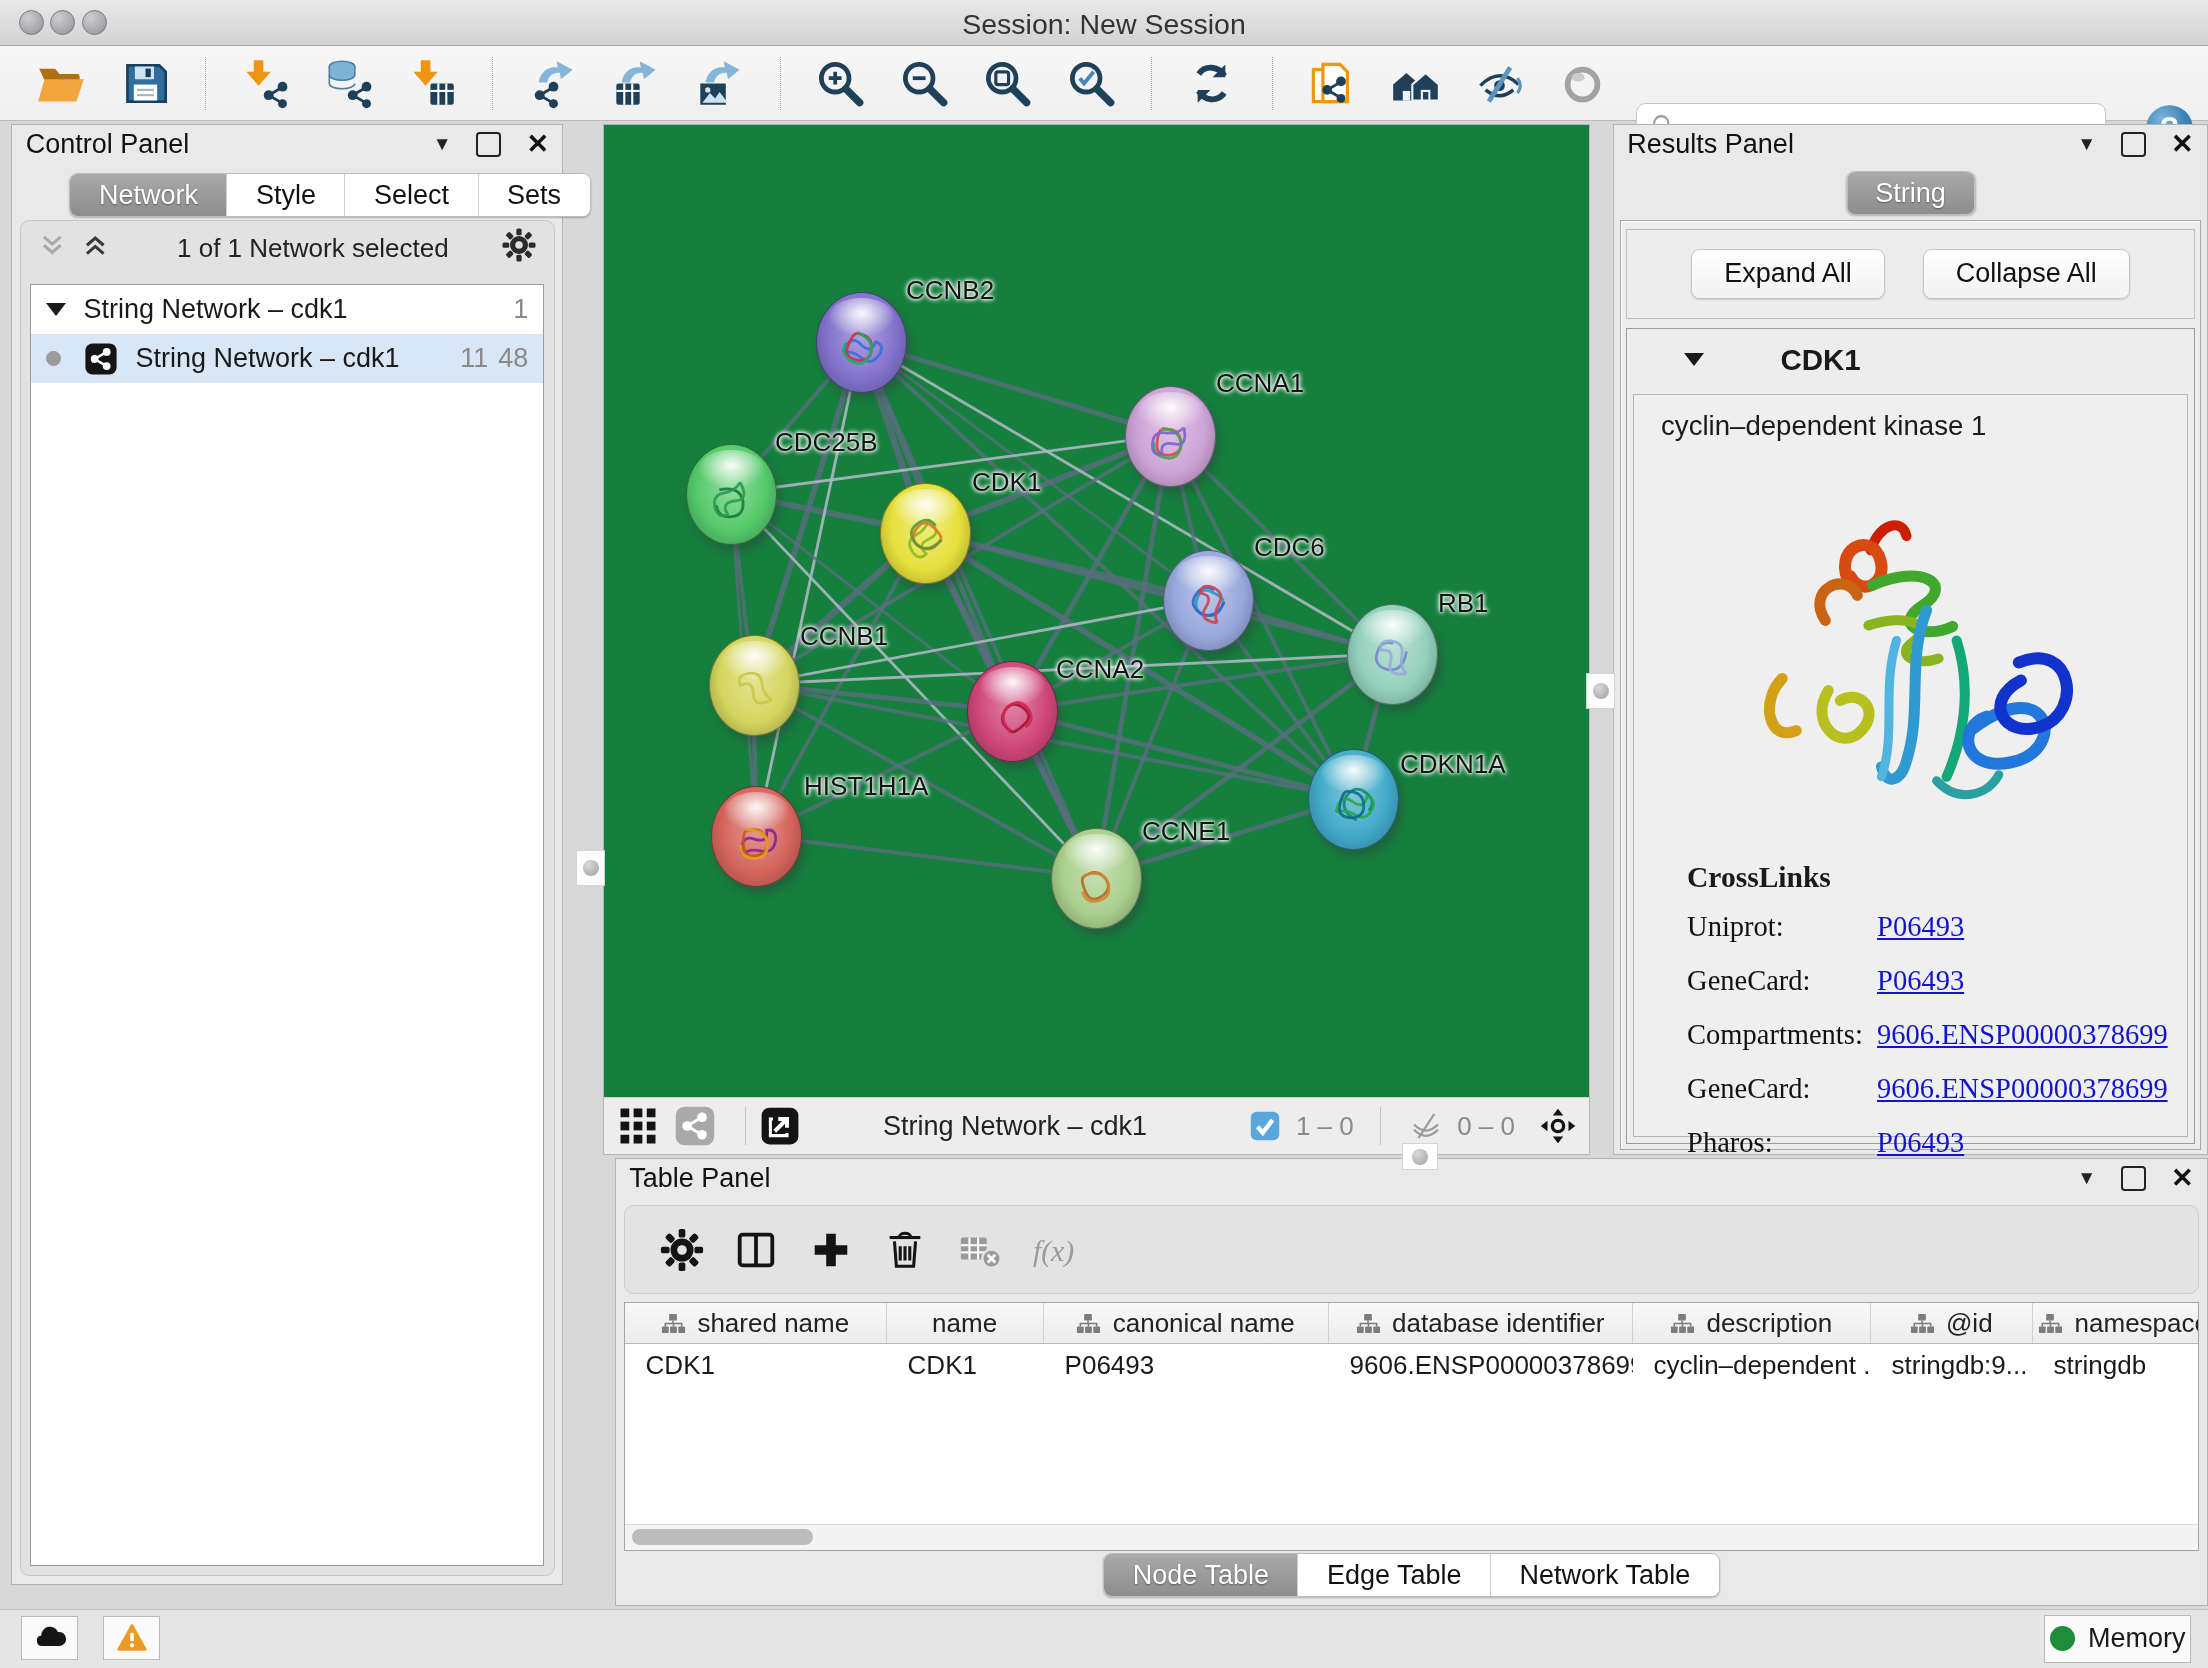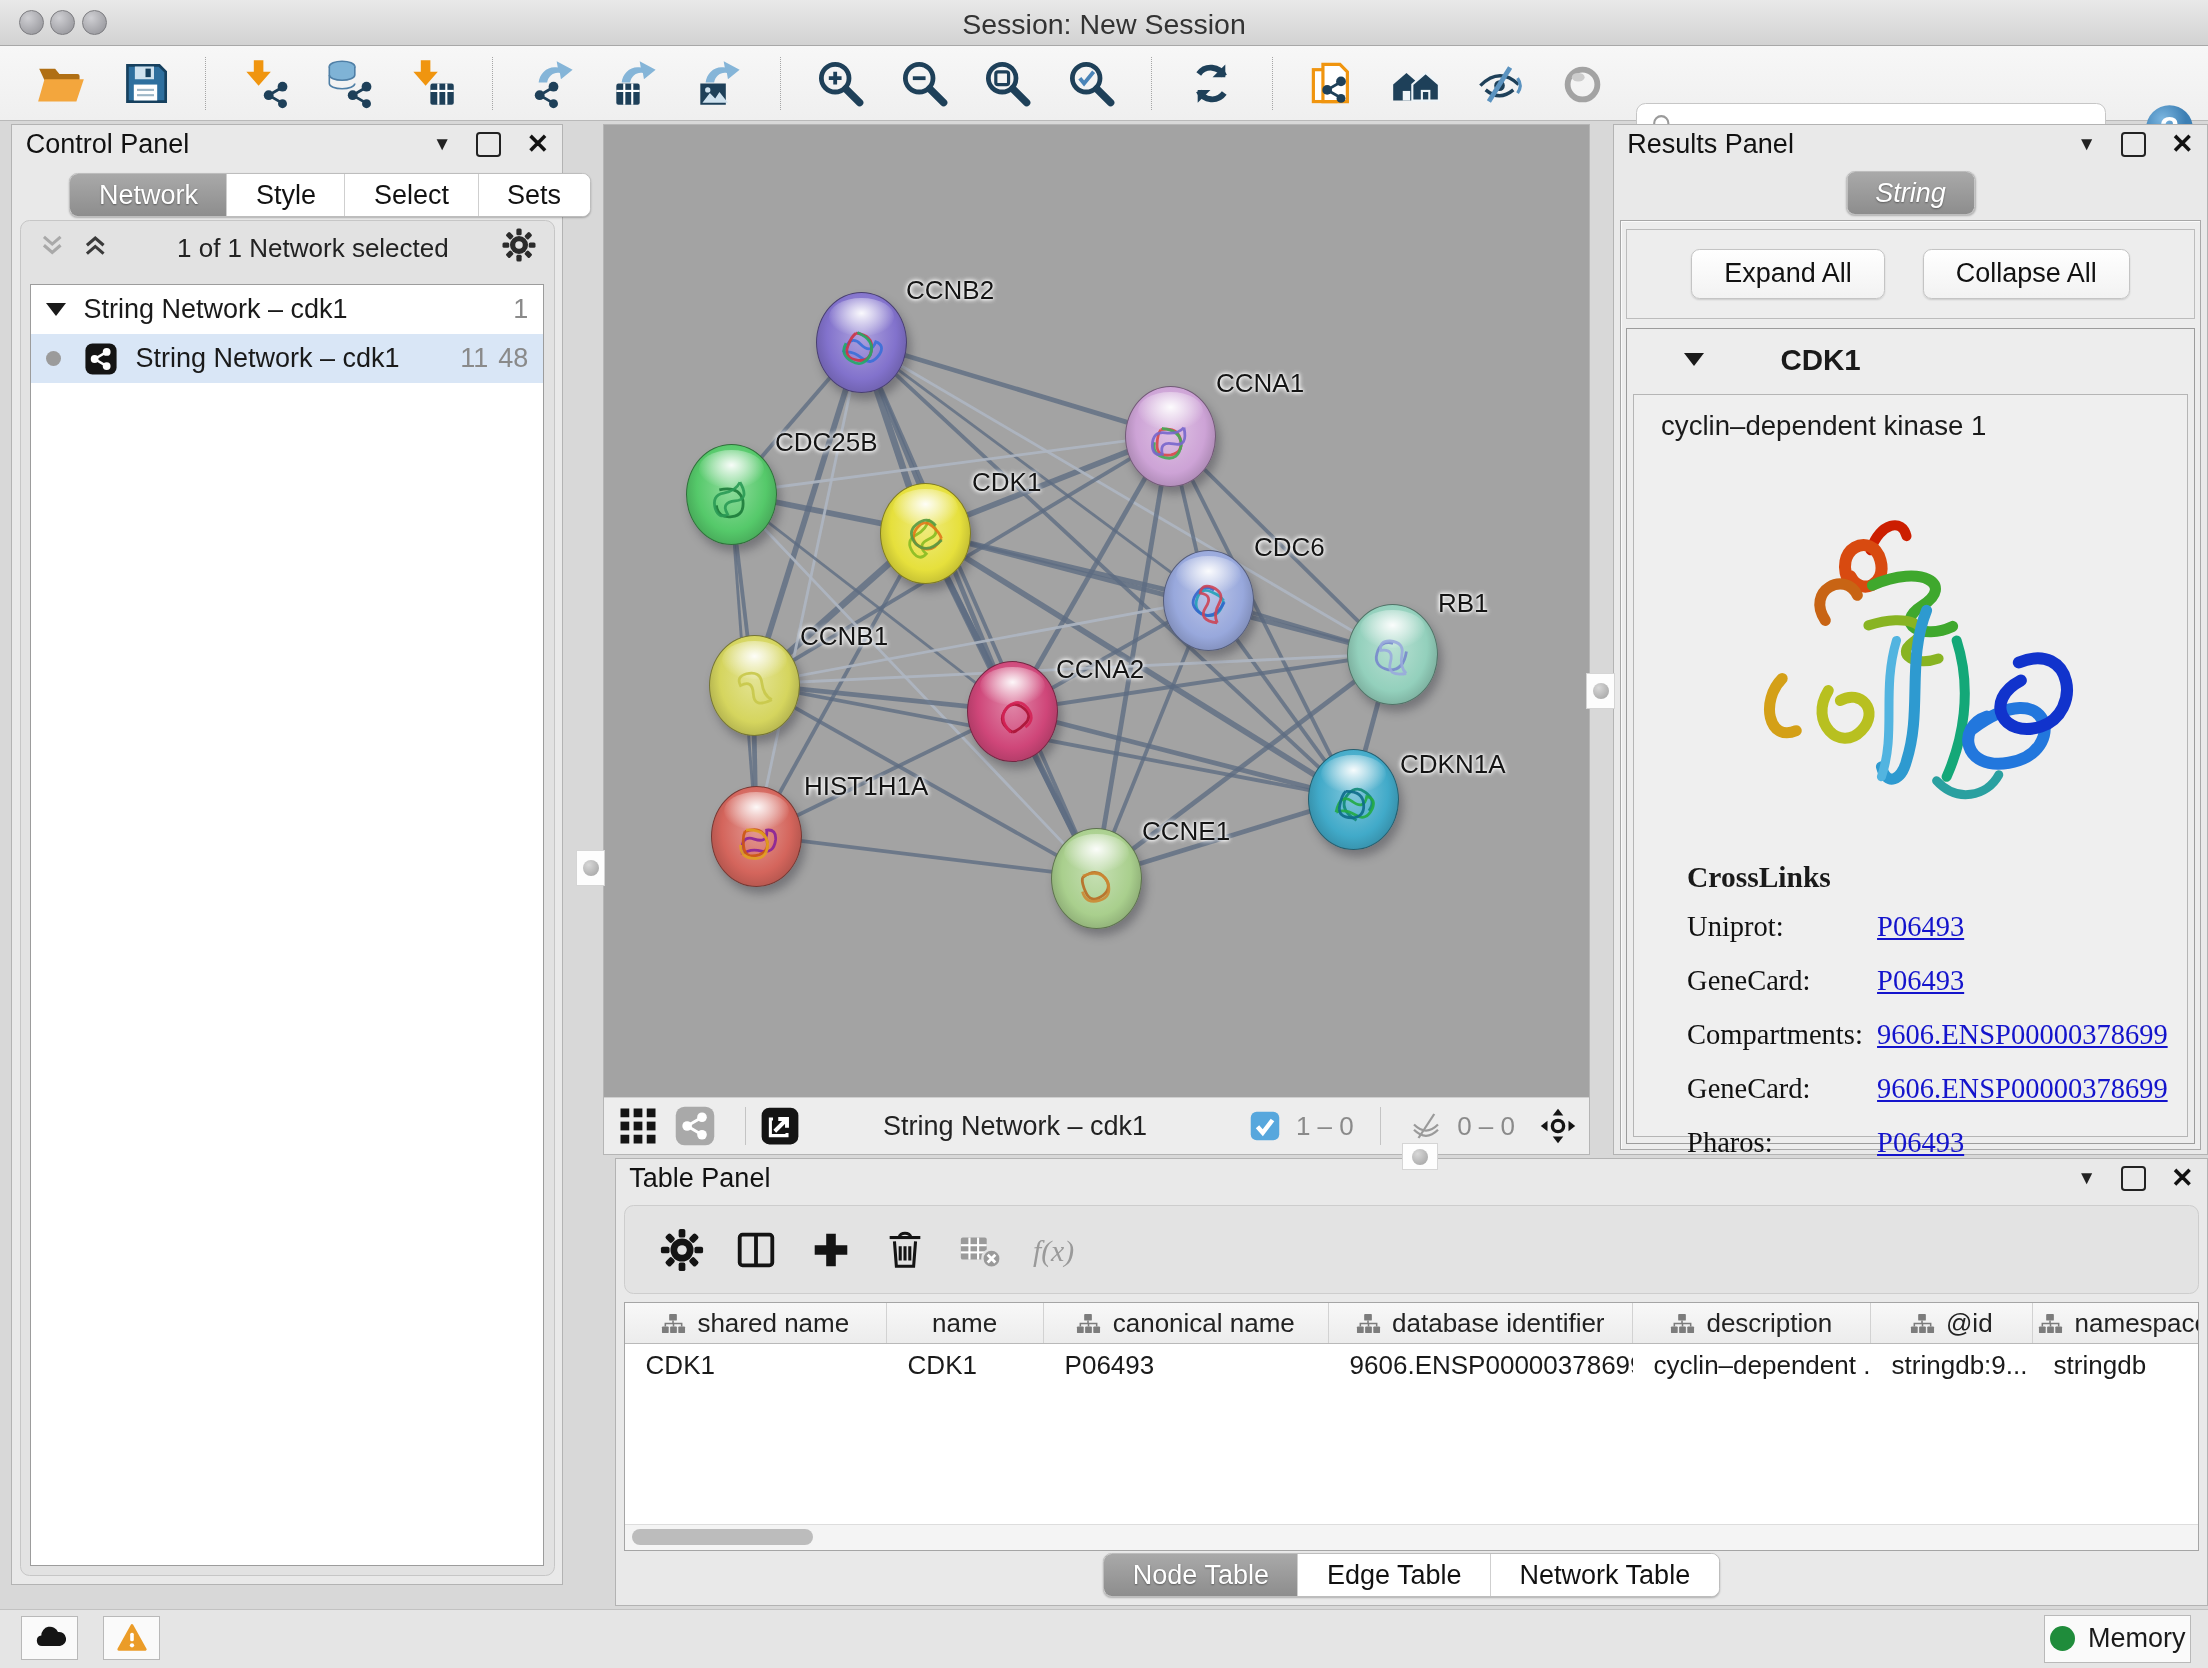--- a/index.html
+++ b/index.html
@@ -50,40 +50,40 @@
   #cp-list{position:absolute;left:9.5px;right:9.5px;top:63px;bottom:9.5px;background:#fff;border:1px solid #9c9c9c;}
   .tree-row{height:49px;display:flex;align-items:center;font-size:27px;padding:0 15px;}
   .tree-row .num{color:#8a8a8a;margin-left:10px;}
   .tree-row.sel{background:#d9e6f6;}
   .tri{width:0;height:0;border-left:10.5px solid transparent;border-right:10.5px solid transparent;
     border-top:13.3px solid #1a1a1a;margin-right:17px;}
   .gray-dot{width:15px;height:15px;border-radius:50%;background:#9b9b9b;margin-right:23px;}
   .share-badge{width:34px;height:34px;margin-right:17px;}
   
   #network-panel{left:603px;top:124px;width:987px;height:1031px;background:#fff;border:1px solid #b5b5b5;box-sizing:border-box;}
-  #net-canvas{position:absolute;left:0;top:0;width:985px;height:972px;background:#a3a3a3;overflow:hidden;}
+  #net-canvas{position:absolute;left:0;top:0;width:985px;height:972px;background:#15803d;overflow:hidden;}
   #edge-svg{position:absolute;left:0;top:0;}
   .node{position:absolute;width:89px;height:99px;border-radius:50%;
     box-shadow:3.8px 6.7px 9.5px rgba(50,50,60,.4);}
   .node .gloss{position:absolute;left:14%;top:5%;width:72%;height:38%;border-radius:50%;
     background:radial-gradient(ellipse at 50% 40%,rgba(255,255,255,.95),rgba(255,255,255,0) 75%);}
   .node svg{position:absolute;left:12%;top:22%;width:76%;height:66%;}
   .node-label{position:absolute;font-size:26px;font-weight:500;color:#141414;
     text-shadow:0 0 4.8px #fff,0 0 4.8px #fff,0 0 2.9px #fff;white-space:nowrap;}
   #net-bottombar{position:absolute;left:0;bottom:0;width:100%;height:57px;background:#ededed;
     border-top:1px solid #cfcfcf;display:flex;align-items:center;box-sizing:border-box;padding:0 13.3px;}
   #net-bottombar .ic{width:42px;height:42px;margin-right:15px;}
   #net-bottombar .vsep{width:0;height:38px;border-left:1px solid #c4c4c4;margin:0 13.3px;}
   #net-name{font-size:27px;color:#222;margin-left:67px;}
   #net-counts{margin-left:auto;display:flex;align-items:center;gap:13.3px;font-size:26px;color:#8a8a8a;}
   #net-counts .ic{width:36px;height:36px;margin-right:0;}
   
   #results-panel{left:1613px;top:124px;width:595px;height:1031px;}
   #rp-tab{position:absolute;left:50%;transform:translateX(-50%);top:46px;}
-  #rp-tab .seg-tab{border-radius:3px;font-style:italic;}
+  #rp-tab .seg-tab{border-radius:3px;}
   #rp-outer{position:absolute;left:5.7px;right:5.7px;top:95px;bottom:3.8px;background:#ededed;
     border:1px solid #a8a8a8;box-shadow:inset 1px 1px 0 #fbfbfb;}
   #rp-btnrow{position:absolute;left:5.7px;right:5.7px;top:7.6px;height:88px;border:1px solid #bcbcbc;
     display:flex;align-items:center;justify-content:center;gap:38px;}
   .wbtn{background:linear-gradient(#ffffff,#f2f2f2);border:1px solid #c4c4c4;border-radius:8.6px;
     font-size:27px;color:#111;padding:8.6px 32px;box-shadow:0 1px 1.9px rgba(0,0,0,.15);}
   #rp-genebox{position:absolute;left:5.7px;right:5.7px;top:107px;bottom:5.7px;border:1px solid #9c9c9c;background:#ededed;}
   #gene-header{height:61px;display:flex;align-items:center;padding:0 28.5px;}
   #gene-name{font-size:29.5px;font-weight:bold;margin-left:59px;}
   #gene-body{position:absolute;left:5.7px;right:5.7px;top:65px;bottom:5.7px;border:1px solid #b5b5b5;background:#efefef;}

